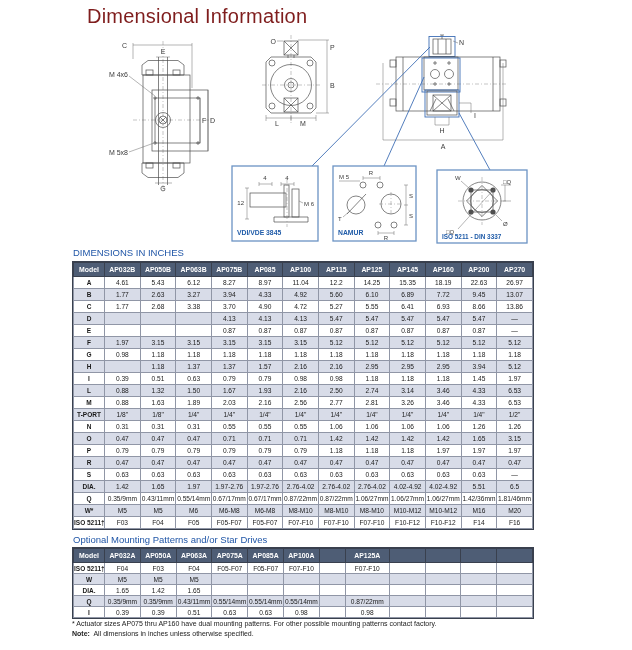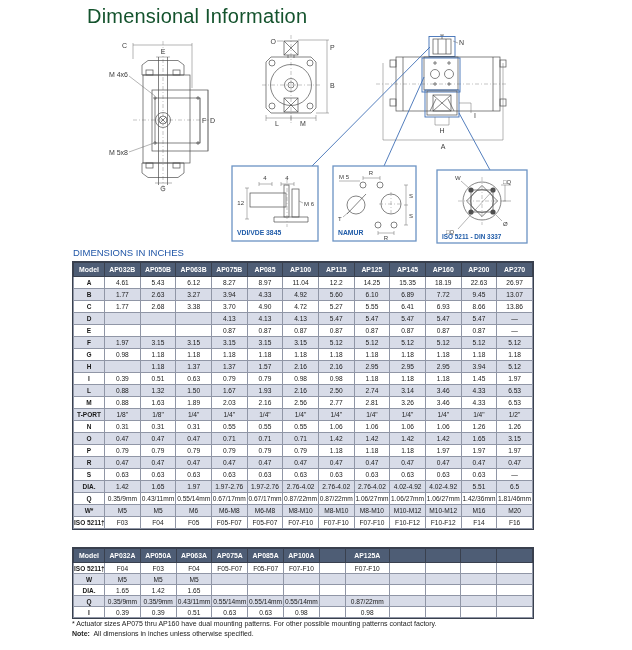--- a/index.html
+++ b/index.html
@@ -1,19 +1,19 @@
 <!DOCTYPE html>
 <html><head>
 <meta charset="utf-8">
 <style>
   *{margin:0;padding:0;box-sizing:border-box}
   html,body{background:#fff}
   body{width:632px;height:650px;font-family:"Liberation Sans",sans-serif;-webkit-font-smoothing:antialiased}
   #page{position:relative;width:632px;height:650px;background:#fff;overflow:hidden}
-  .title{position:absolute;left:87px;top:5px;font-size:20px;font-weight:400;color:#14532d;letter-spacing:.2px}
+  .title{position:absolute;left:87px;top:5px;font-size:20px;font-weight:400;color:#7f1d1d;letter-spacing:.2px}
   .sec-head{position:absolute;left:73px;font-size:9.5px;font-weight:normal;color:#2056a7}
   #sec1{top:247px}
   #sec2{top:534px}
   #svgwrap{position:absolute;left:0;top:33px;width:632px;height:212px}
   svg text{font-family:"Liberation Sans",sans-serif}
   .lab{font-size:7px;fill:#3a3a3a}
   .lab-s{font-size:6px;fill:#3a3a3a}
   .boxlab{font-size:6.8px;font-weight:bold;fill:#1f5ba8}
   .ln{stroke:#4f4f4f;stroke-width:.7;fill:none}
   .lnt{stroke:#6a6a6a;stroke-width:.5;fill:none}
@@ -569,20 +569,21 @@
           <td>F07-F10</td>
           <td>F07-F10</td>
           <td>F10-F12</td>
           <td>F10-F12</td>
           <td>F14</td>
           <td>F16</td>
         </tr>
       </tbody>
     </table>
 
+  <div class="sec-head" id="sec2">Optional Mounting Patterns and/or Star Drives</div>
 
   <table id="t2">
       <thead>
         <tr>
           <th>Model</th>
           <th>AP032A</th>
           <th>AP050A</th>
           <th>AP063A</th>
           <th>AP075A</th>
           <th>AP085A</th>

